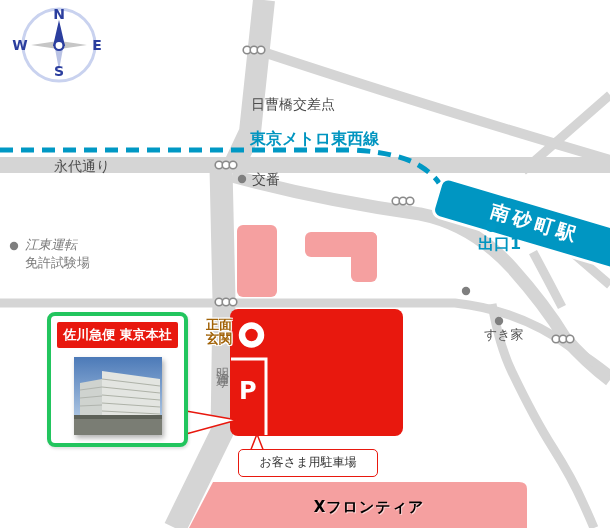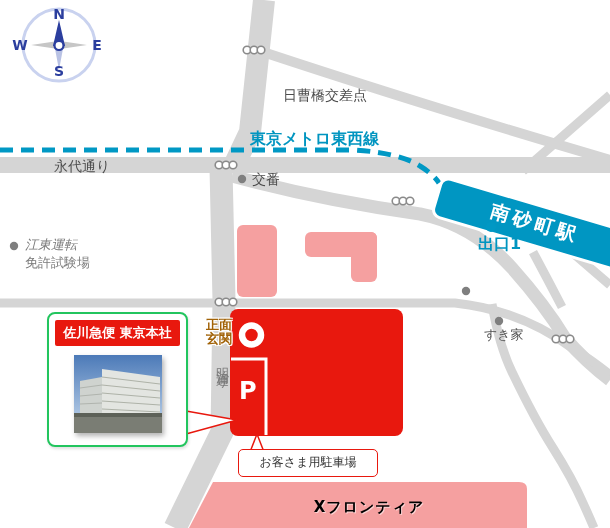--- a/index.html
+++ b/index.html
@@ -27,21 +27,21 @@
     letter-spacing:3px;
   }
   .p-mark{left:239px;top:378px;color:#fff;font-weight:bold;font-size:24px;}
   .xfront{
     left:210px;top:499px;width:318px;text-align:center;
     color:#000000;font-weight:bold;font-size:15px;letter-spacing:1px;
     text-shadow:1px 1px 0 rgba(255,255,255,.55);
   }
   .callout-hq{
     position:absolute;z-index:4;left:47px;top:312px;width:141px;height:135px;
-    background:#fff;border:2px solid #22c55e;border-radius:8px;
+    background:#fff;border:4px solid #22c55e;border-radius:8px;
     box-shadow:1px 2px 3px rgba(0,0,0,.12);box-sizing:border-box;
   }
   .callout-hq .hq-title{
     margin:6px 6px 0 6px;background:#e8180e;color:#fff;border-radius:2px;
     font-size:13px;font-weight:bold;text-align:center;padding:4px 0;
   }
   .callout-hq .hq-photo{
     margin:9px auto 0 auto;width:88px;height:78px;display:block;
     box-shadow:2px 3px 5px rgba(0,0,0,.3);
   }
@@ -128,21 +128,21 @@
         <text x="20" y="50">W</text>
         <text x="97" y="50">E</text>
         <text x="59" y="76">S</text>
       </g>
     </g>
 
     <path d="M186,411 L237,420 L186,434 Z" fill="#fff" stroke="#e8180e" stroke-width="1.5"></path>
     <path d="M250,452 L257,434 L264,452 Z" fill="#fff" stroke="#e8180e" stroke-width="1.5"></path>
   </svg>
 
-  <div class="lbl t-dark14" style="left:251px;top:87px;margin-left:32px;">日曹橋交差点</div>
+  <div class="lbl t-dark14" style="left:251px;top:96px;">日曹橋交差点</div>
   <div class="lbl t-cyan" style="left:250px;top:130px;">東京メトロ東西線</div>
   <div class="lbl t-dark14" style="left:54px;top:158px;">永代通り</div>
   <div class="lbl t-dark14" style="left:252px;top:171px;">交番</div>
   <div class="lbl station-label">南砂町駅</div>
   <div class="lbl t-cyan" style="left:478px;top:235px;">出口1</div>
   <div class="lbl t-gray13" style="left:25px;top:238px;font-style:italic;">江東運転</div>
   <div class="lbl t-gray13" style="left:25px;top:256px;font-family:Liberation Serif, serif;">免許試験場</div>
   <div class="lbl t-dark13" style="left:484px;top:328px;">すき家</div>
   <div class="lbl entrance">
     <span style="display:block;">正面</span>

